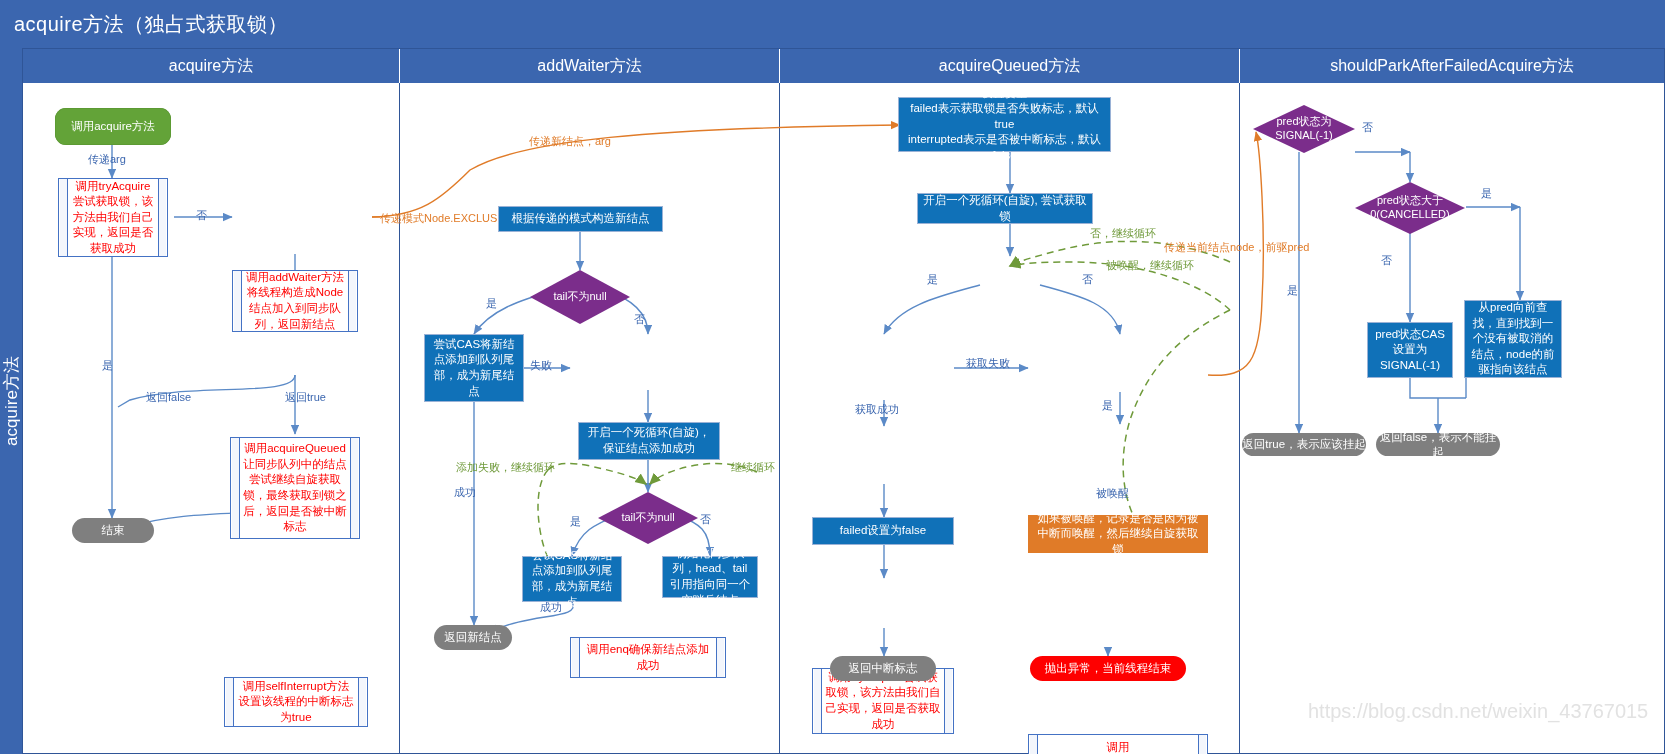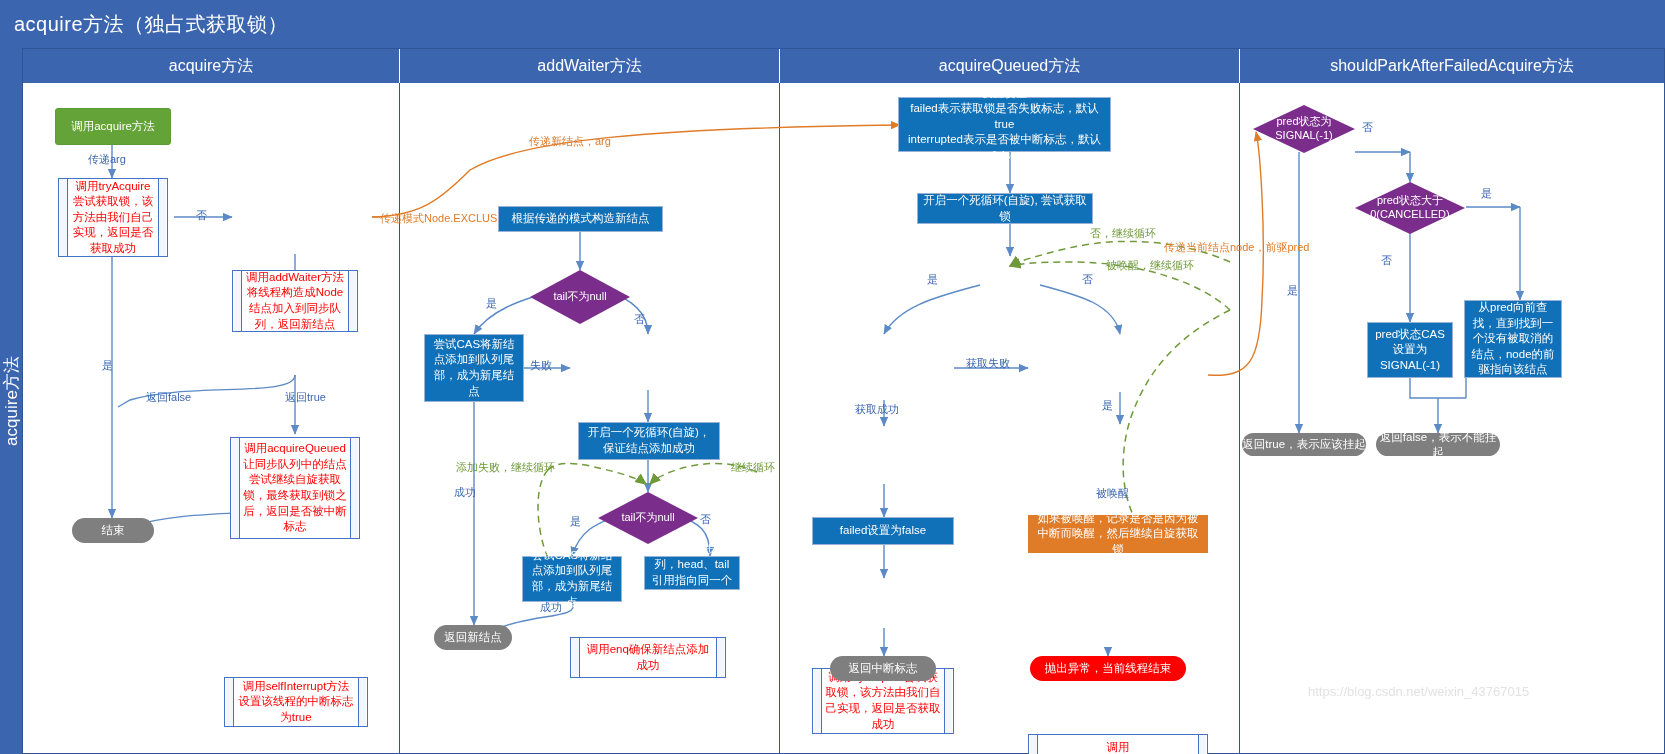--- a/index.html
+++ b/index.html
@@ -38,21 +38,21 @@
     border-right:1px solid #2f5597;background:#fff;
   }
   .lane-body.last{border-right:none;}
 
   
   svg.edges{position:absolute;left:0;top:0;width:1665px;height:754px;overflow:visible;pointer-events:none;}
 
   
   .node{position:absolute;box-sizing:border-box;display:flex;align-items:center;justify-content:center;text-align:center;}
   .n-start{
-    background:#63a338;border-radius:4px;color:#ffffff;font-size:11.5px;
+    background:#63a338;border-radius:11px;color:#ffffff;font-size:11.5px;
     box-shadow:0 0 0 0.5px #56922f inset;
   }
   .n-end{
     background:#7f7f7f;border-radius:14px;color:#ffffff;font-size:11.5px;
   }
   .n-end-red{
     background:#fe0000;border-radius:14px;color:#ffffff;font-size:11.5px;
   }
   .n-proc{
     background:#1071b8;color:#ffffff;font-size:11.5px;line-height:1.35;
@@ -80,21 +80,21 @@
     background:#7b2d8b;
     clip-path:polygon(50% 0,100% 50%,50% 100%,0 50%);
   }
   .n-dec .dtext{position:relative;z-index:2;width:74%;}
 
   
   .elabel{position:absolute;font-size:11px;color:#3b66af;white-space:nowrap;background:transparent;}
   .elabel.org{color:#e07b28;}
   .elabel.grn{color:#6f9a3a;}
   .watermark{
-    position:absolute;font-size:13px;color:#e2e2e2;white-space:nowrap;
+    position:absolute;font-size:20px;color:#e2e2e2;white-space:nowrap;margin-top:16px;
   }
 </style>
 </head>
 <body>
 
 <div id="root">
 
   <div class="title-bar">
     <span>acquire方法（独占式获取锁）</span>
   </div>
@@ -266,21 +266,21 @@
 
   <div class="node n-dec" style="left:598px;top:492px;width:100px;height:52px;">
     <span class="dshape"></span>
     <span class="dtext">tail不为null</span>
   </div>
 
   <div class="node n-proc" style="left:522px;top:556px;width:100px;height:46px;">
     <span>尝试CAS将新结点添加到队列尾部，成为新尾结点</span>
   </div>
 
-  <div class="node n-proc" style="left:644px;top:556px;width:96px;height:34px;">
+  <div class="node n-proc" style="left:662px;top:556px;width:96px;height:42px;">
     <span>初始化同步队列，head、tail引用指向同一个空哨兵结点</span>
   </div>
 
   <div class="node n-end" style="left:434px;top:625px;width:78px;height:25px;">
     <span>返回新结点</span>
   </div>
 
   <div class="elabel" style="left:486px;top:296px;">是</div>
   <div class="elabel" style="left:634px;top:312px;">否</div>
   <div class="elabel" style="left:530px;top:358px;">失败</div>

